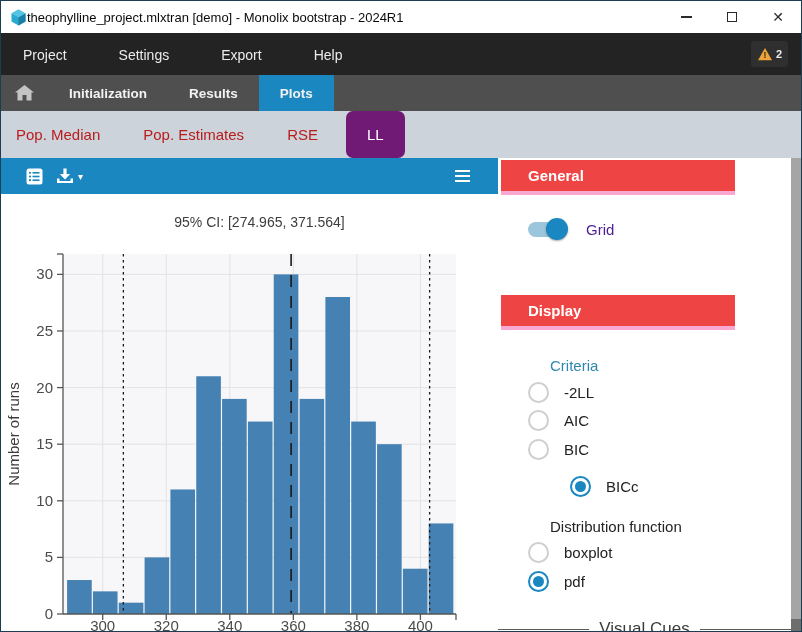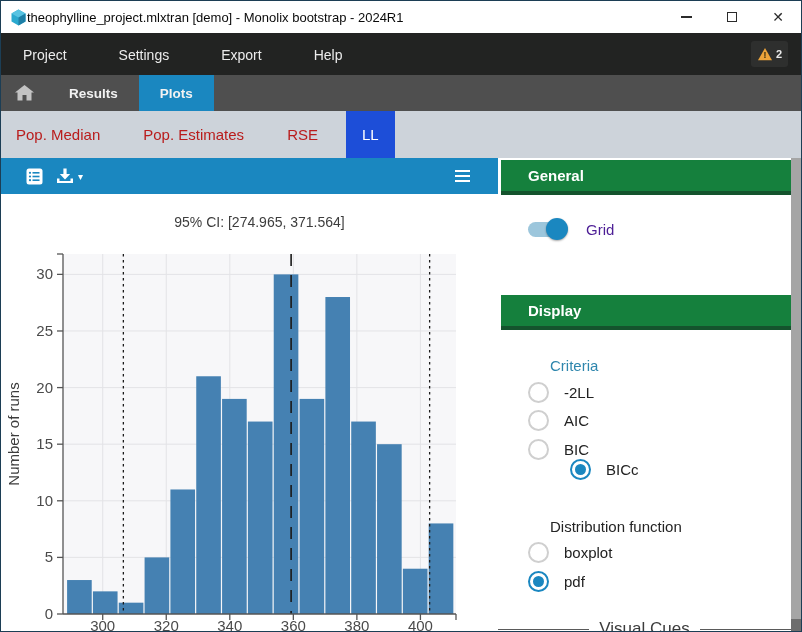--- a/index.html
+++ b/index.html
@@ -26,61 +26,61 @@
 
   
   .tabbar { position:absolute; left:0; top:74px; width:100%; height:36px; background:#4f4f4f; display:flex; align-items:stretch; }
   .home-tab { display:flex; align-items:center; padding:0 14px; }
   .tab { display:flex; align-items:center; padding:0 21px; color:#f2f2f2; font-size:13.5px; font-weight:600; }
   .tab.active { background:#1a87c0; }
 
   
   .subtabbar { position:absolute; left:0; top:110px; width:100%; height:47px; background:#cdd3da; display:flex; align-items:stretch; }
   .subtab { display:flex; align-items:center; padding:0 15px; margin-right:13px; color:#b91c1c; font-size:15px; }
-  .subtab.active { background:#1d4ed8; color:#fff; padding:0 16px; }
+  .subtab.active { background:#701a75; color:#fff; padding:0 21px;border-radius:7px; }
 
   
   .content { position:absolute; left:0; top:157px; width:802px; height:475px; }
 
   
   .plot-panel { position:absolute; left:0; top:0; width:497px; height:475px; background:#fff; }
   .plot-toolbar { position:absolute; left:0; top:0; width:497px; height:36px; background:#1a87c0; display:flex; align-items:center; }
   .tb-icon { margin-left:25px; display:flex; align-items:center; }
   .tb-icon.dl { margin-left:13px; }
   .caret { color:#fff; font-size:10px; margin-left:4px; font-family:"DejaVu Sans", sans-serif; }
   .tb-spacer { flex:1; }
   .hamburger { margin-right:28px; display:flex; flex-direction:column; gap:2.5px; }
   .hamburger span { display:block; width:15px; height:2.6px; background:#fff; }
 
   .plot-area { position:absolute; left:0; top:36px; width:497px; height:439px; background:#fff; }
   .ci-title { position:absolute; left:62px; top:20px; width:393px; text-align:center; font-size:14px; color:#3d3d3d; }
   #chart { position:absolute; left:0; top:0; }
 
   
   .sidebar { position:absolute; left:497px; top:0; width:293px; height:475px; background:#fff; }
-  .section-header { position:absolute; left:3px; width:290px; height:35px; background:#15803d; border-bottom:4px solid #14532d; display:flex; align-items:center; }
+  .section-header { position:absolute; left:3px; width:234px; height:35px; background:#ef4444; border-bottom:4px solid #f9a8d4; display:flex; align-items:center; }
   .section-header span { color:#fff; font-size:15px; font-weight:bold; margin-left:27px; }
   .hdr-general { top:2px; }
   .hdr-display { top:137px; }
 
   .grid-row { position:absolute; left:30px; top:63px; display:flex; align-items:center; }
   .toggle { position:relative; width:38px; height:15px; border-radius:8px; background:#9cc6dc; }
   .toggle .knob { position:absolute; right:-2px; top:-4px; width:22px; height:22px; border-radius:50%; background:#1a87c0; box-shadow:0 1px 2px rgba(0,0,0,.35); }
   .grid-label { margin-left:20px; font-size:15px; color:#4c1d95; }
 
   .group-label { position:absolute; left:30px; font-size:15px;margin-left:22px; }
   .lbl-criteria { top:199px; color:#2e86ad; }
   .lbl-distribution { top:360px; color:#242424; }
 
   .radio-row { position:absolute; left:30px; display:flex; align-items:center; }
   .radio { width:21px; height:21px; border-radius:50%; border:2px solid #cfcfcf; background:#fff; position:relative; flex:0 0 auto; }
   .radio-row.selected .radio { border-color:#1a87c0; }
   .radio-row.selected .radio::after { content:""; position:absolute; left:3px; top:3px; width:11px; height:11px; border-radius:50%; background:#1a87c0; }
   .radio-label { margin-left:15px; font-size:15px; color:#222; }
-  .r1 { top:224px; } .r2 { top:252px; } .r3 { top:281px; } .r4 { top:301px;padding-left:42px; }
+  .r1 { top:224px; } .r2 { top:252px; } .r3 { top:281px; } .r4 { top:318px;padding-left:42px; }
   .r5 { top:384px; } .r6 { top:413px; }
 
   .visual-cues { position:absolute; left:0; top:461px; width:293px; display:flex; align-items:center; }
   .vc-line { flex:1; height:1px; background:#5a5a5a; }
   .vc-text { margin:0 10px; font-size:17px; color:#3c3c3c; white-space:nowrap; }
 
   .scrollbar { position:absolute; left:790px; top:0; width:12px; height:475px; background:#6e6e6e; }
   .scroll-thumb { position:absolute; left:0; top:0; width:12px; height:461px; background:#a5a5a5; }
 </style>
 </head>
@@ -121,20 +121,21 @@
       <span class="warn-count">2</span>
     </div>
   </div>
 
   <div class="tabbar">
     <div class="home-tab">
       <svg width="19" height="16" viewBox="0 0 19 16">
         <path d="M9.5 0 L19 7.5 H16.5 V15.5 H11.5 V10 H7.5 V15.5 H2.5 V7.5 H0 Z" fill="#c3c3c3"></path>
       </svg>
     </div>
+    <div class="tab">Initialization</div>
     <div class="tab">Results</div>
     <div class="tab active">Plots</div>
   </div>
 
   <div class="subtabbar">
     <div class="subtab">Pop. Median</div>
     <div class="subtab">Pop. Estimates</div>
     <div class="subtab">RSE</div>
     <div class="subtab active">LL</div>
   </div>

